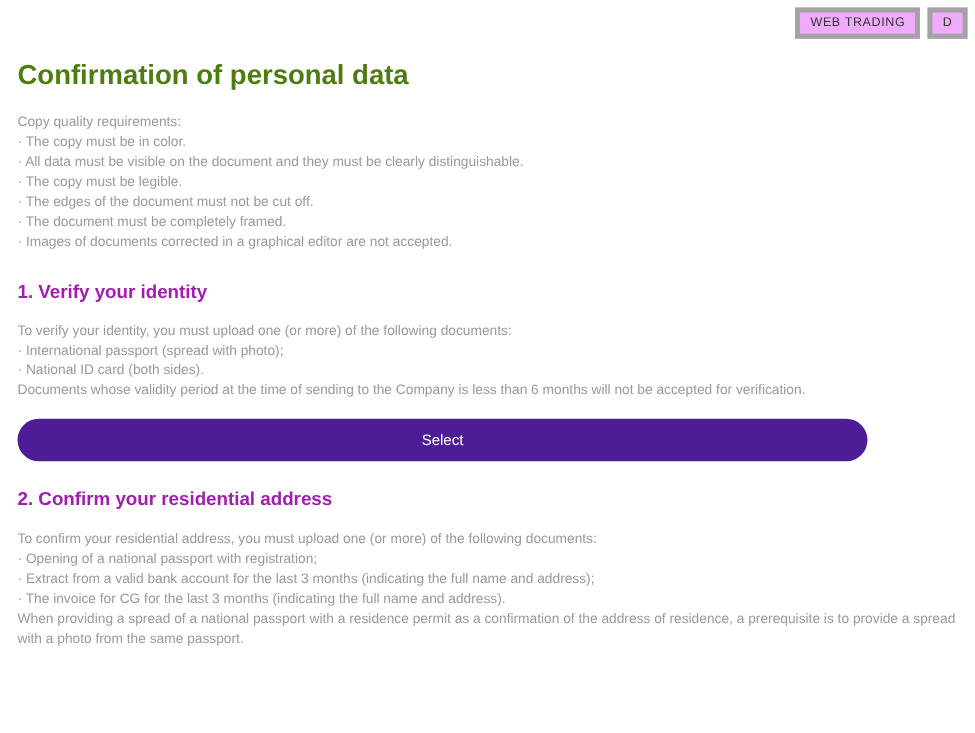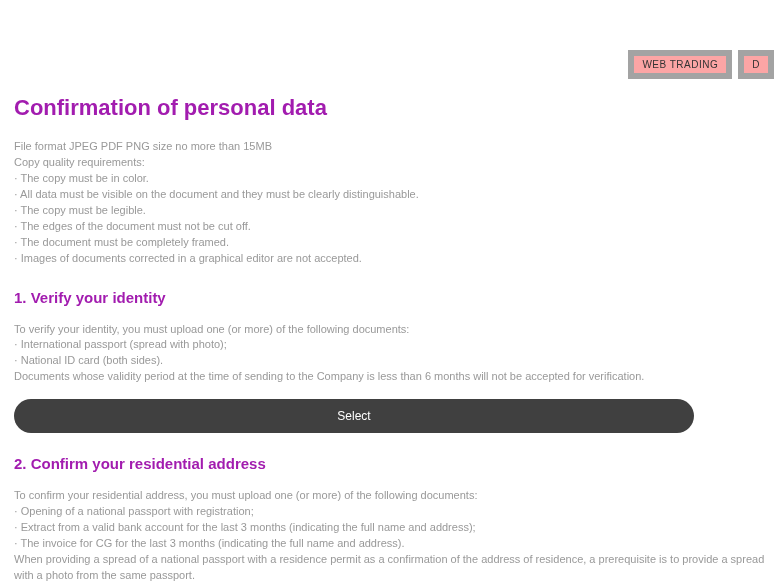--- a/index.html
+++ b/index.html
@@ -10,53 +10,52 @@
     font-size: 11px;
     width: 780px;
   }
   .topbar {
     display: flex;
     justify-content: flex-end;
     padding: 6px 6px 0 0;
     gap: 6px;
   }
   .topbar-btn {
-    border: 6px solid #a3a3a3;
+    border: 4px solid #a3a3a3;
     padding: 3px 8px;
     font-size: 10px;
     letter-spacing: 0.5px;
-    background: #fca5a5;
+    background: #f0abfc;
     cursor: pointer;
     color: #333;
-    margin-top: 44px;
   }
   .content {
     padding: 10px 14px 20px 14px;
   }
   h1.page-title {
     font-size: 22px;
     font-weight: 600;
-    color: #a21caf;
+    color: #4d7c0f;
     margin: 6px 0 18px 0;
   }
   .muted {
     color: #999;
     line-height: 1.45;
   }
   .muted p { margin: 0; }
   h2.section-title {
     font-size: 15px;
     font-weight: 600;
     color: #a21caf;
     margin: 22px 0 16px 0;
   }
   .select-btn {
     display: block;
     width: 680px;
-    background: #404040;
+    background: #4c1d95;
     color: #fff;
     border: none;
     border-radius: 20px;
     padding: 10px 0;
     font-size: 12px;
     text-align: center;
     margin: 14px 0 0 0;
     cursor: pointer;
   }
 </style>
@@ -66,21 +65,20 @@
 <div class="topbar">
   <button class="topbar-btn">WEB TRADING</button>
   <button class="topbar-btn">D</button>
 </div>
 
 <div class="content">
 
   <h1 class="page-title">Confirmation of personal data</h1>
 
   <div class="muted">
-    <p>File format JPEG PDF PNG size no more than 15MB</p>
     <p>Copy quality requirements:</p>
     <p>· The copy must be in color.</p>
     <p>· All data must be visible on the document and they must be clearly distinguishable.</p>
     <p>· The copy must be legible.</p>
     <p>· The edges of the document must not be cut off.</p>
     <p>· The document must be completely framed.</p>
     <p>· Images of documents corrected in a graphical editor are not accepted.</p>
   </div>
 
   <h2 class="section-title">1. Verify your identity</h2>

